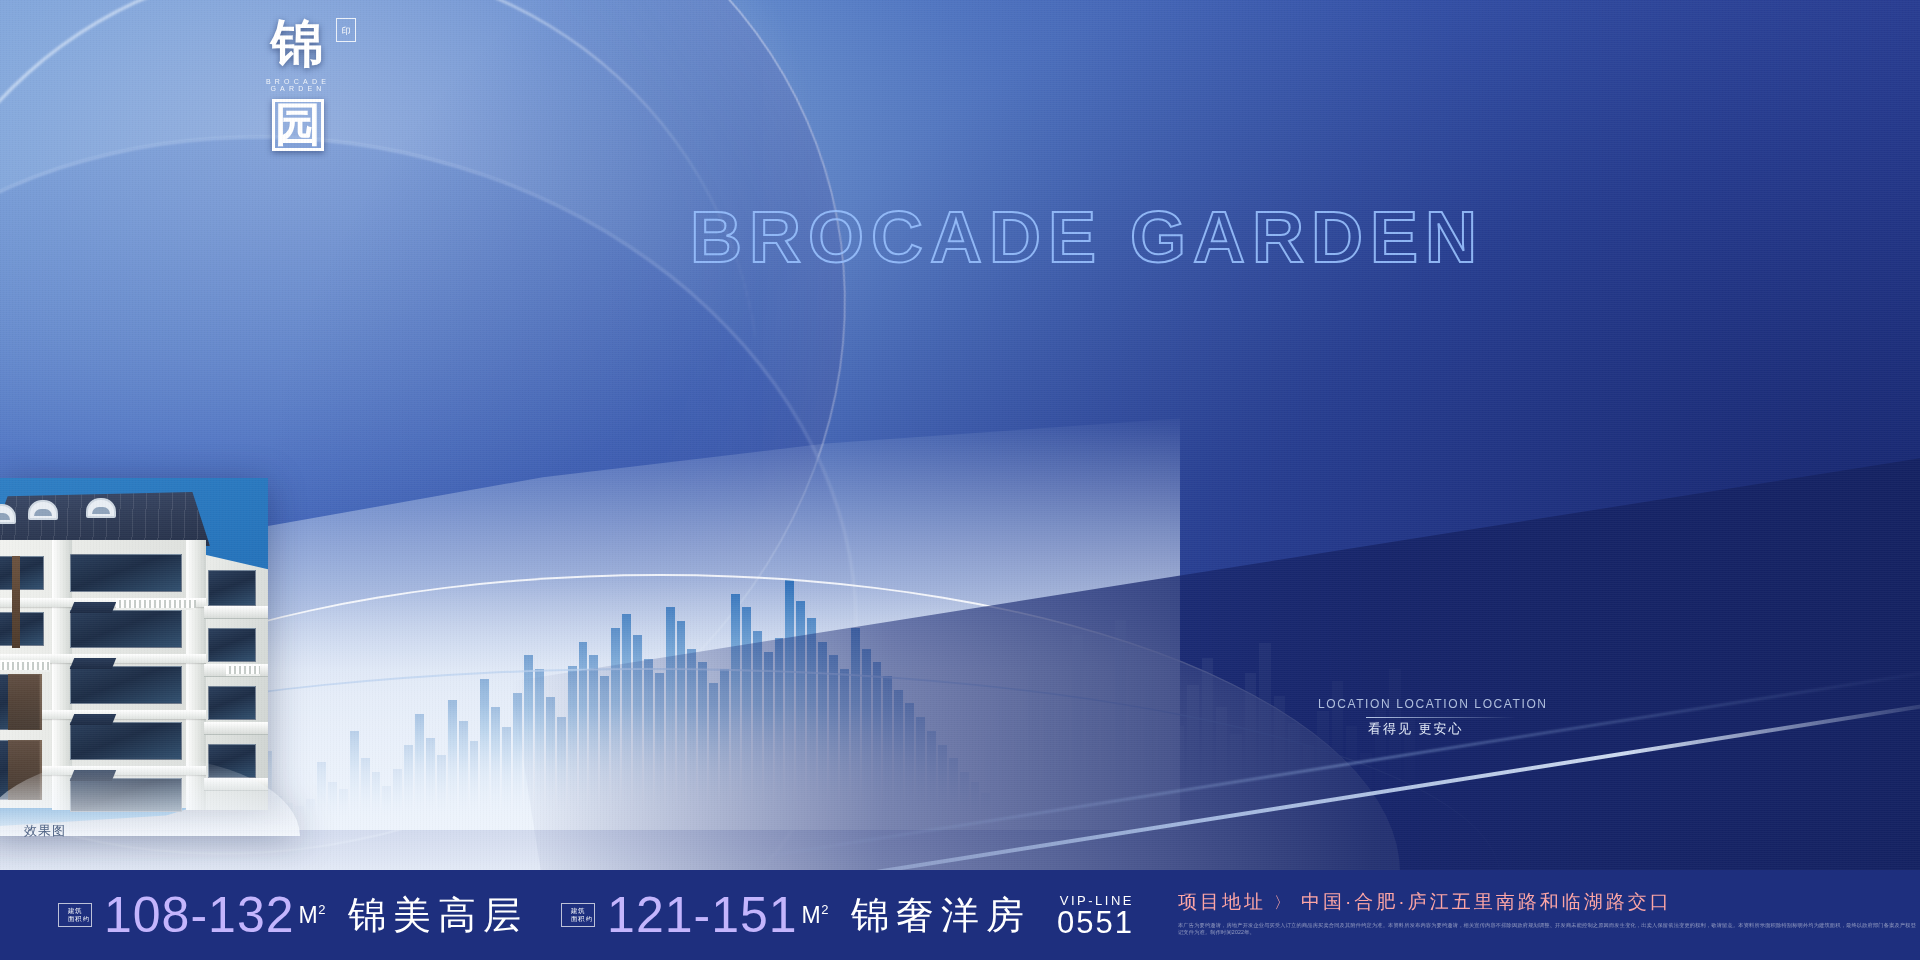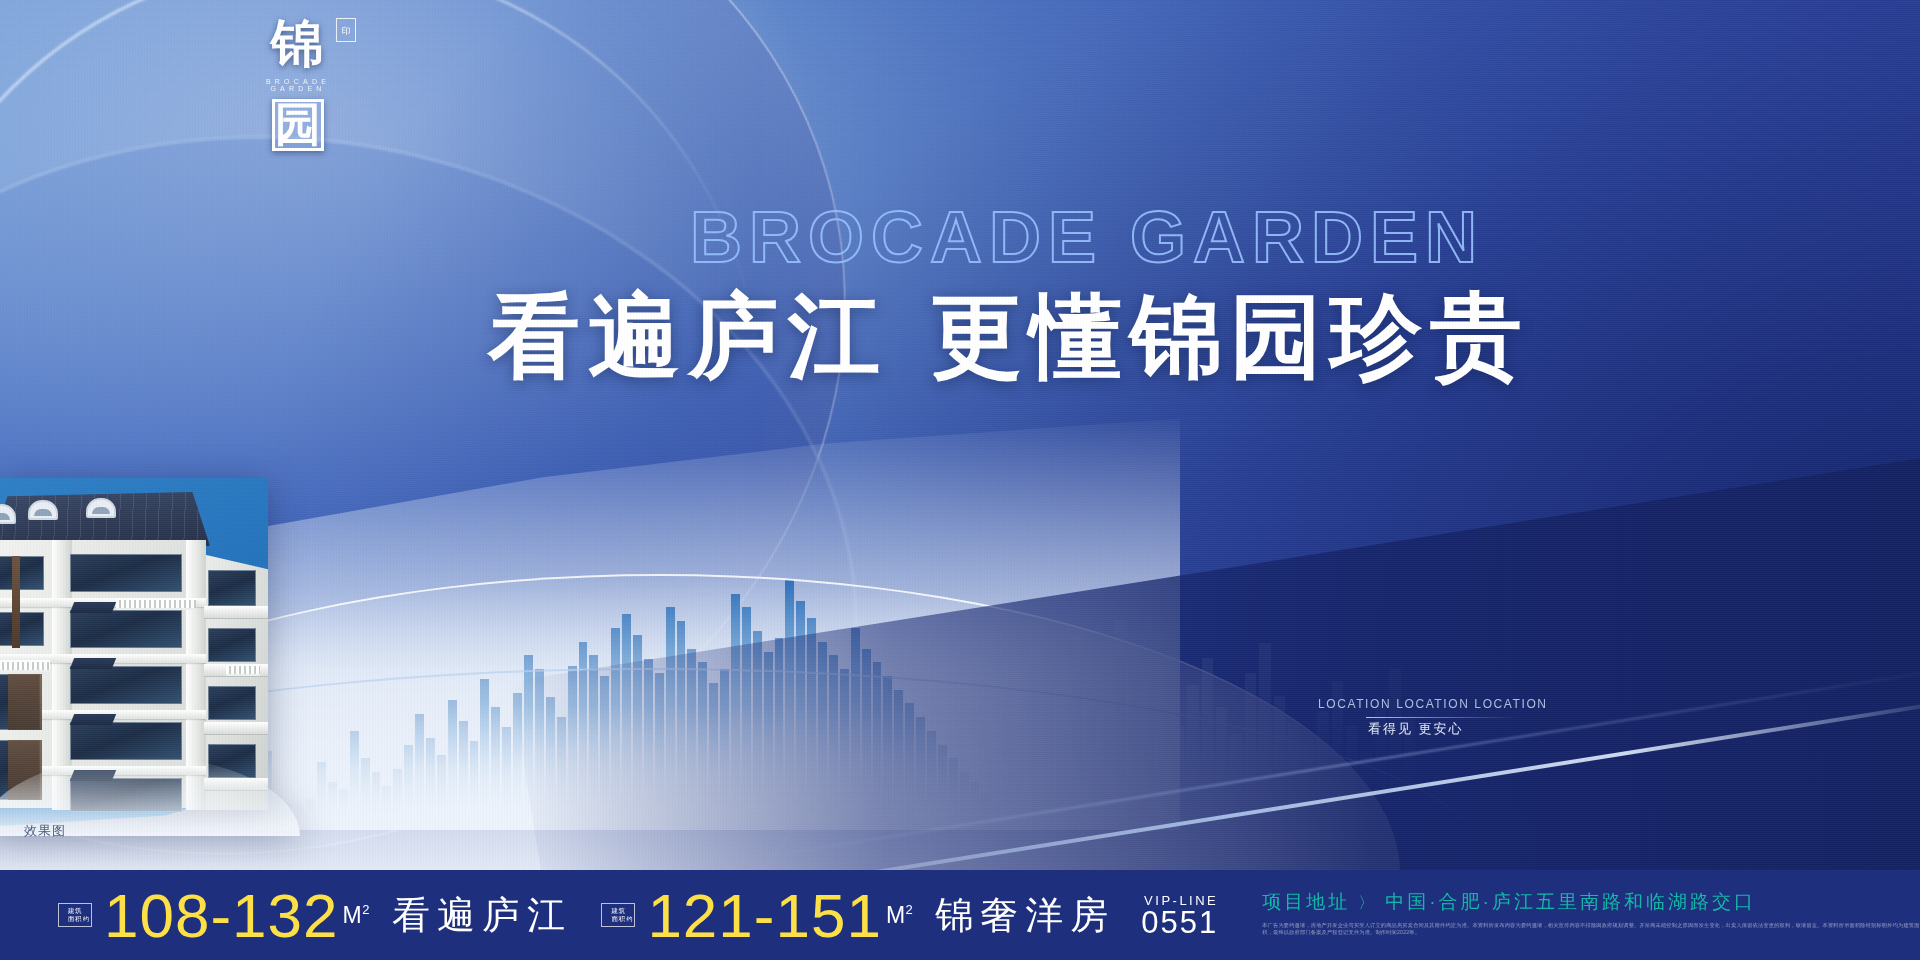--- a/index.html
+++ b/index.html
@@ -304,40 +304,40 @@
   }
   .bar-inner{display:flex;align-items:center;padding-left:58px;width:100%;}
   .area-tag{
     width:34px;height:24px;border:1px solid rgba(255,255,255,.7);
     display:flex;flex-direction:column;align-items:center;justify-content:center;
     margin-right:12px;flex:none;position:relative;
   }
   .area-tag b{font-size:6.5px;font-weight:400;color:#fff;line-height:8px;letter-spacing:.5px;}
   .area-tag i{position:absolute;right:2px;bottom:2px;font-style:normal;font-size:6px;color:#fff;}
   .area-num{
-    font-size:62px;font-weight:400;color:#fde047;letter-spacing:1px;
+    font-size:50px;font-weight:400;color:#c4b5fd;letter-spacing:1px;
     font-family:"Liberation Sans",sans-serif;white-space:nowrap;
   }
   .area-unit{font-size:23px;color:#fff;margin-left:4px;letter-spacing:.5px;}
   .area-unit sup{font-size:13px;}
   .area-name{
     font-size:38px;color:#fff;letter-spacing:7px;margin-left:22px;white-space:nowrap;
     font-family:"Liberation Sans",sans-serif;
   }
   .sep{width:34px;}
   .vip{margin-left:26px;margin-right:14px;text-align:right;flex:none;}
   .vip .lbl{font-size:13px;color:#fff;letter-spacing:2.5px;line-height:16px;}
   .vip .num{font-size:31px;color:#fff;letter-spacing:2px;line-height:28px;}
   .phone{
     font-size:58px;color:#fff;letter-spacing:3px;font-weight:400;
     font-family:"Liberation Sans",sans-serif;white-space:nowrap;
   }
   .phone .sp{display:inline-block;width:22px;}
   .addr{margin-left:30px;position:relative;top:-3px;}
-  .addr .line{font-size:19px;color:#14b8a6;letter-spacing:3px;white-space:nowrap;}
+  .addr .line{font-size:19px;color:#fca5a5;letter-spacing:3px;white-space:nowrap;}
   .addr .line .chev{margin:0 8px;font-size:16px;}
   .addr .dis{
     font-size:5.2px;color:rgba(255,255,255,.5);letter-spacing:.2px;margin-top:7px;
     max-width:760px;line-height:7px;
   }
 
   
   .grain{
     position:absolute;inset:0;pointer-events:none;opacity:.05;
     background-image:repeating-linear-gradient(0deg, rgba(255,255,255,.5) 0 1px, rgba(0,0,0,0) 1px 2px),
@@ -534,23 +534,20 @@
   </div>
 
   <div class="logo">
     <div class="ch">锦</div>
     <div class="en">BROCADE GARDEN</div>
     <div class="ch2">园</div>
     <div class="seal">印</div>
   </div>
 
   <div class="en-title">BROCADE GARDEN</div>
-  <div class="cn-title">
-    <span>看遍庐江</span><span class="gap"></span><span>更懂锦园珍贵</span>
-  </div>
 
 
   <div class="loc-mark">
     <div class="tiny">LOCATION LOCATION LOCATION</div>
     <div class="rule"></div>
     <div class="cn">看得见 更安心</div>
   </div>
 
   <div class="render-note">效果图</div>
 
@@ -559,21 +556,21 @@
   <div class="bar">
     <div class="bar-inner">
 
       <div class="area-tag">
         <b>建筑</b>
         <b>面积</b>
         <i>约</i>
       </div>
       <div class="area-num">108-132</div>
       <div class="area-unit"><span>M</span><sup>2</sup></div>
-      <div class="area-name">看遍庐江</div>
+      <div class="area-name">锦美高层</div>
 
       <div class="sep"></div>
 
       <div class="area-tag">
         <b>建筑</b>
         <b>面积</b>
         <i>约</i>
       </div>
       <div class="area-num">121-151</div>
       <div class="area-unit"><span>M</span><sup>2</sup></div>

